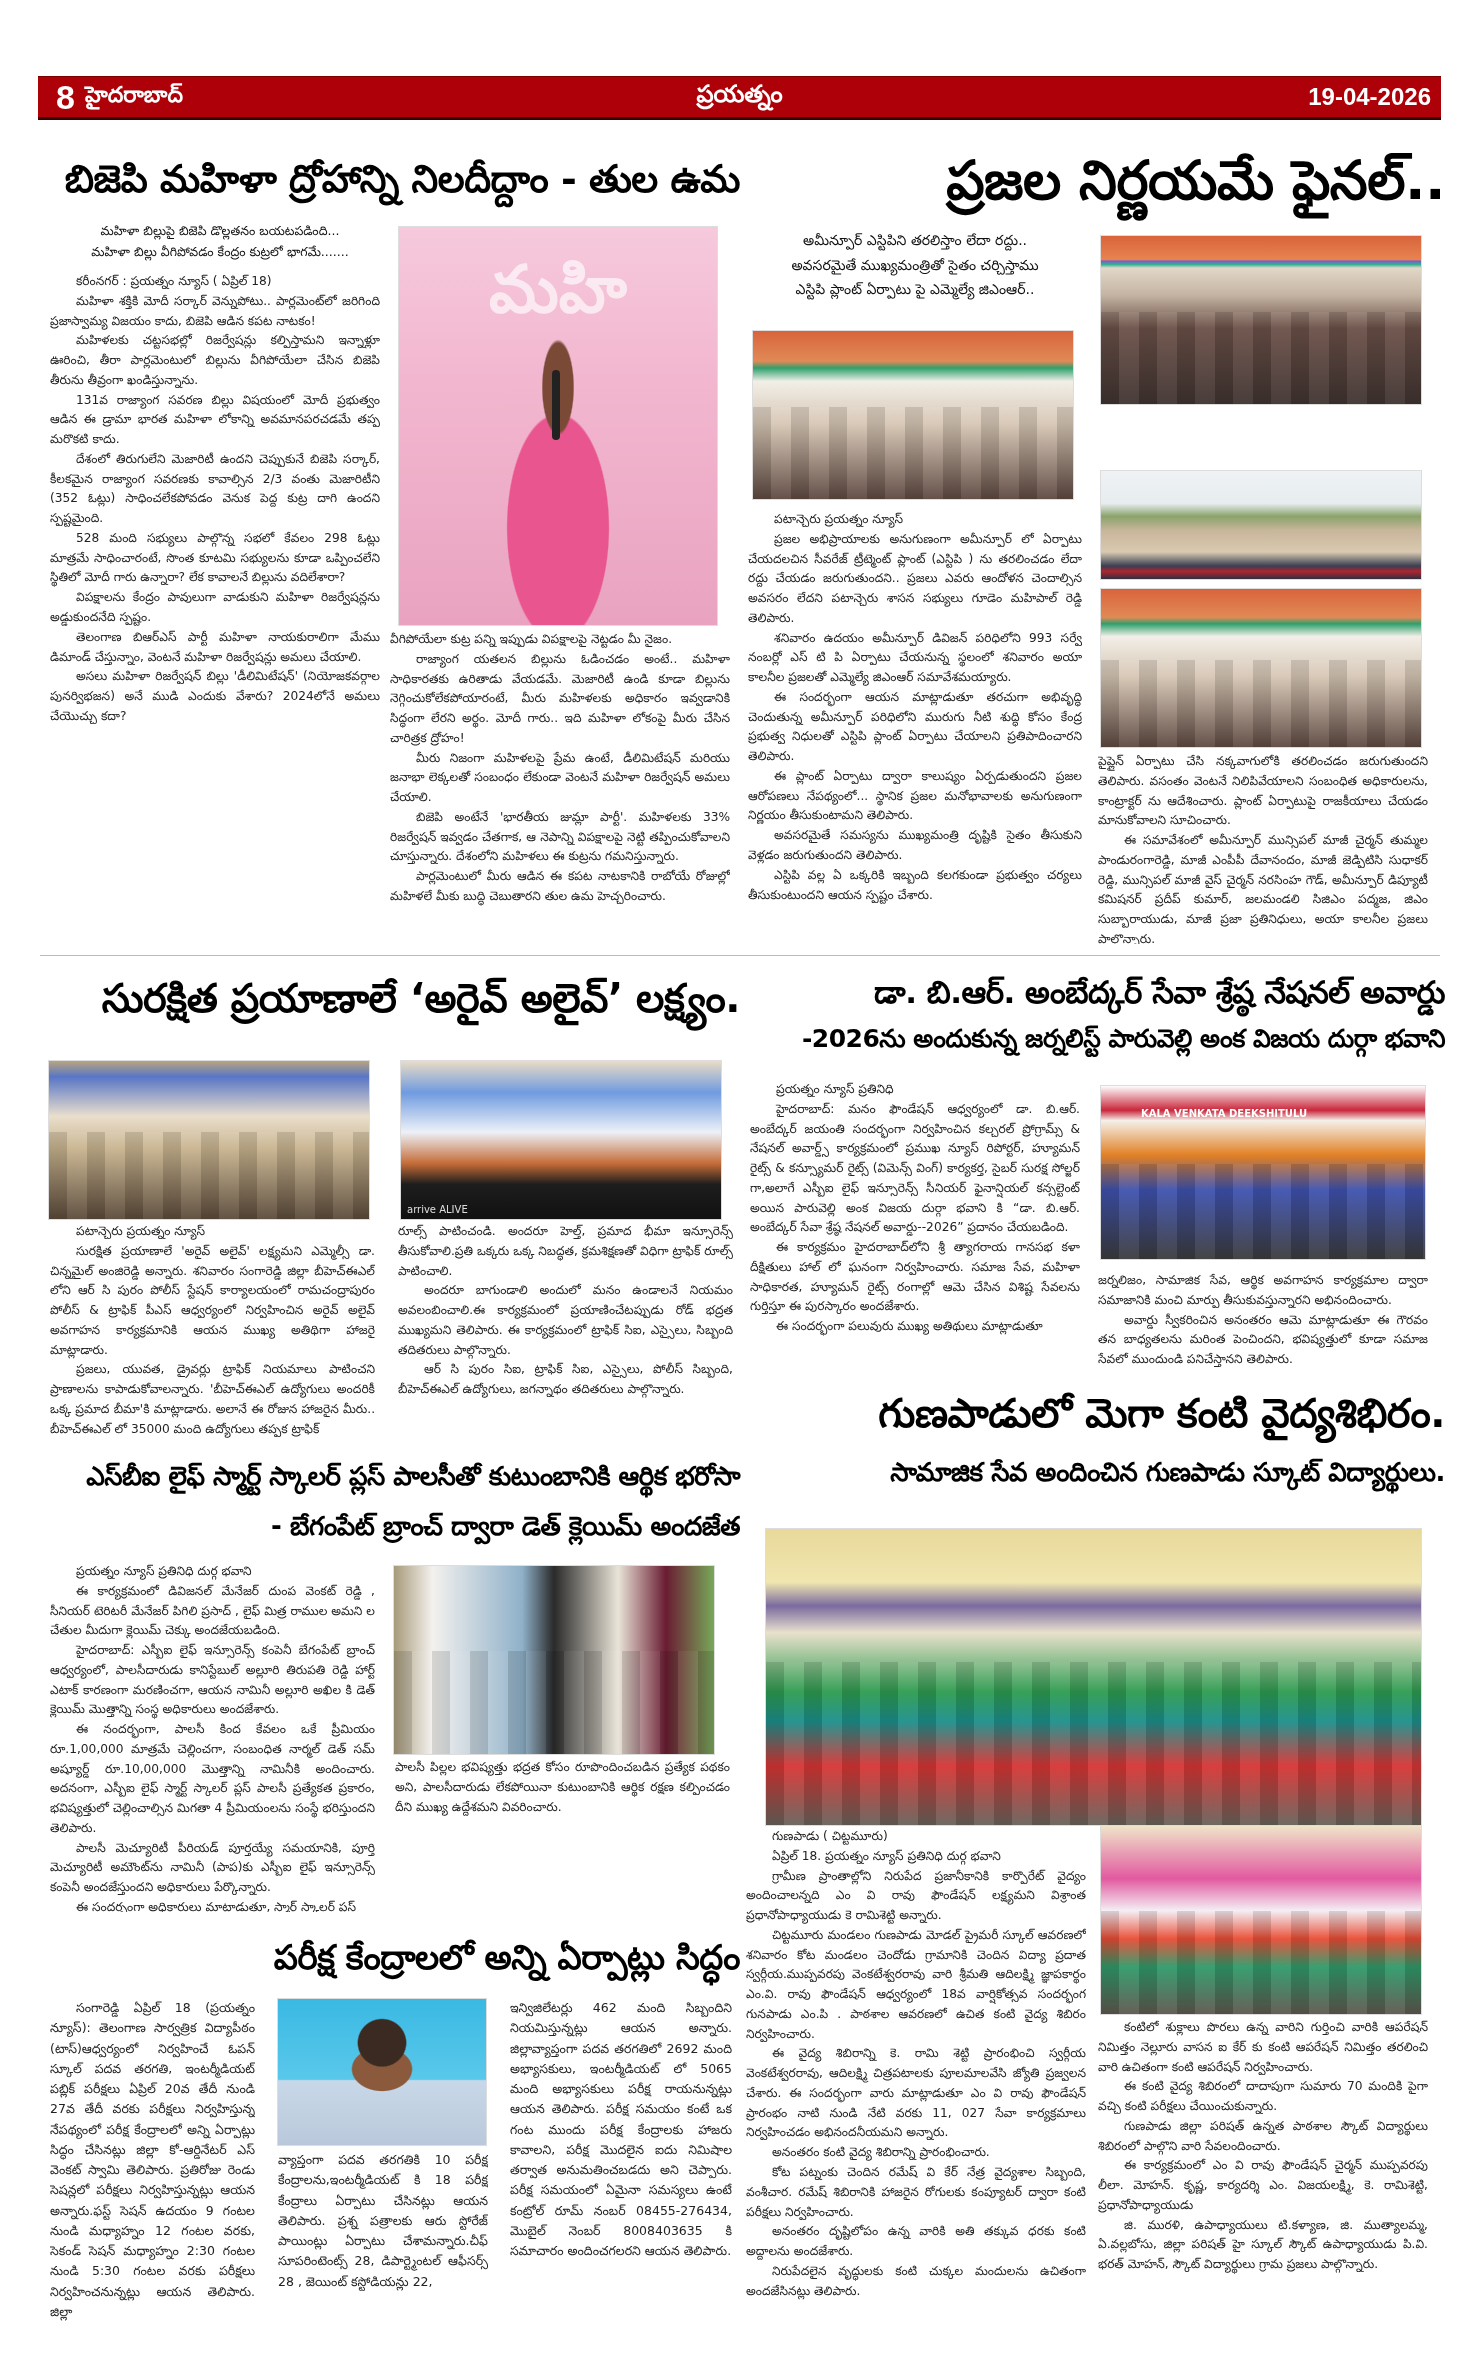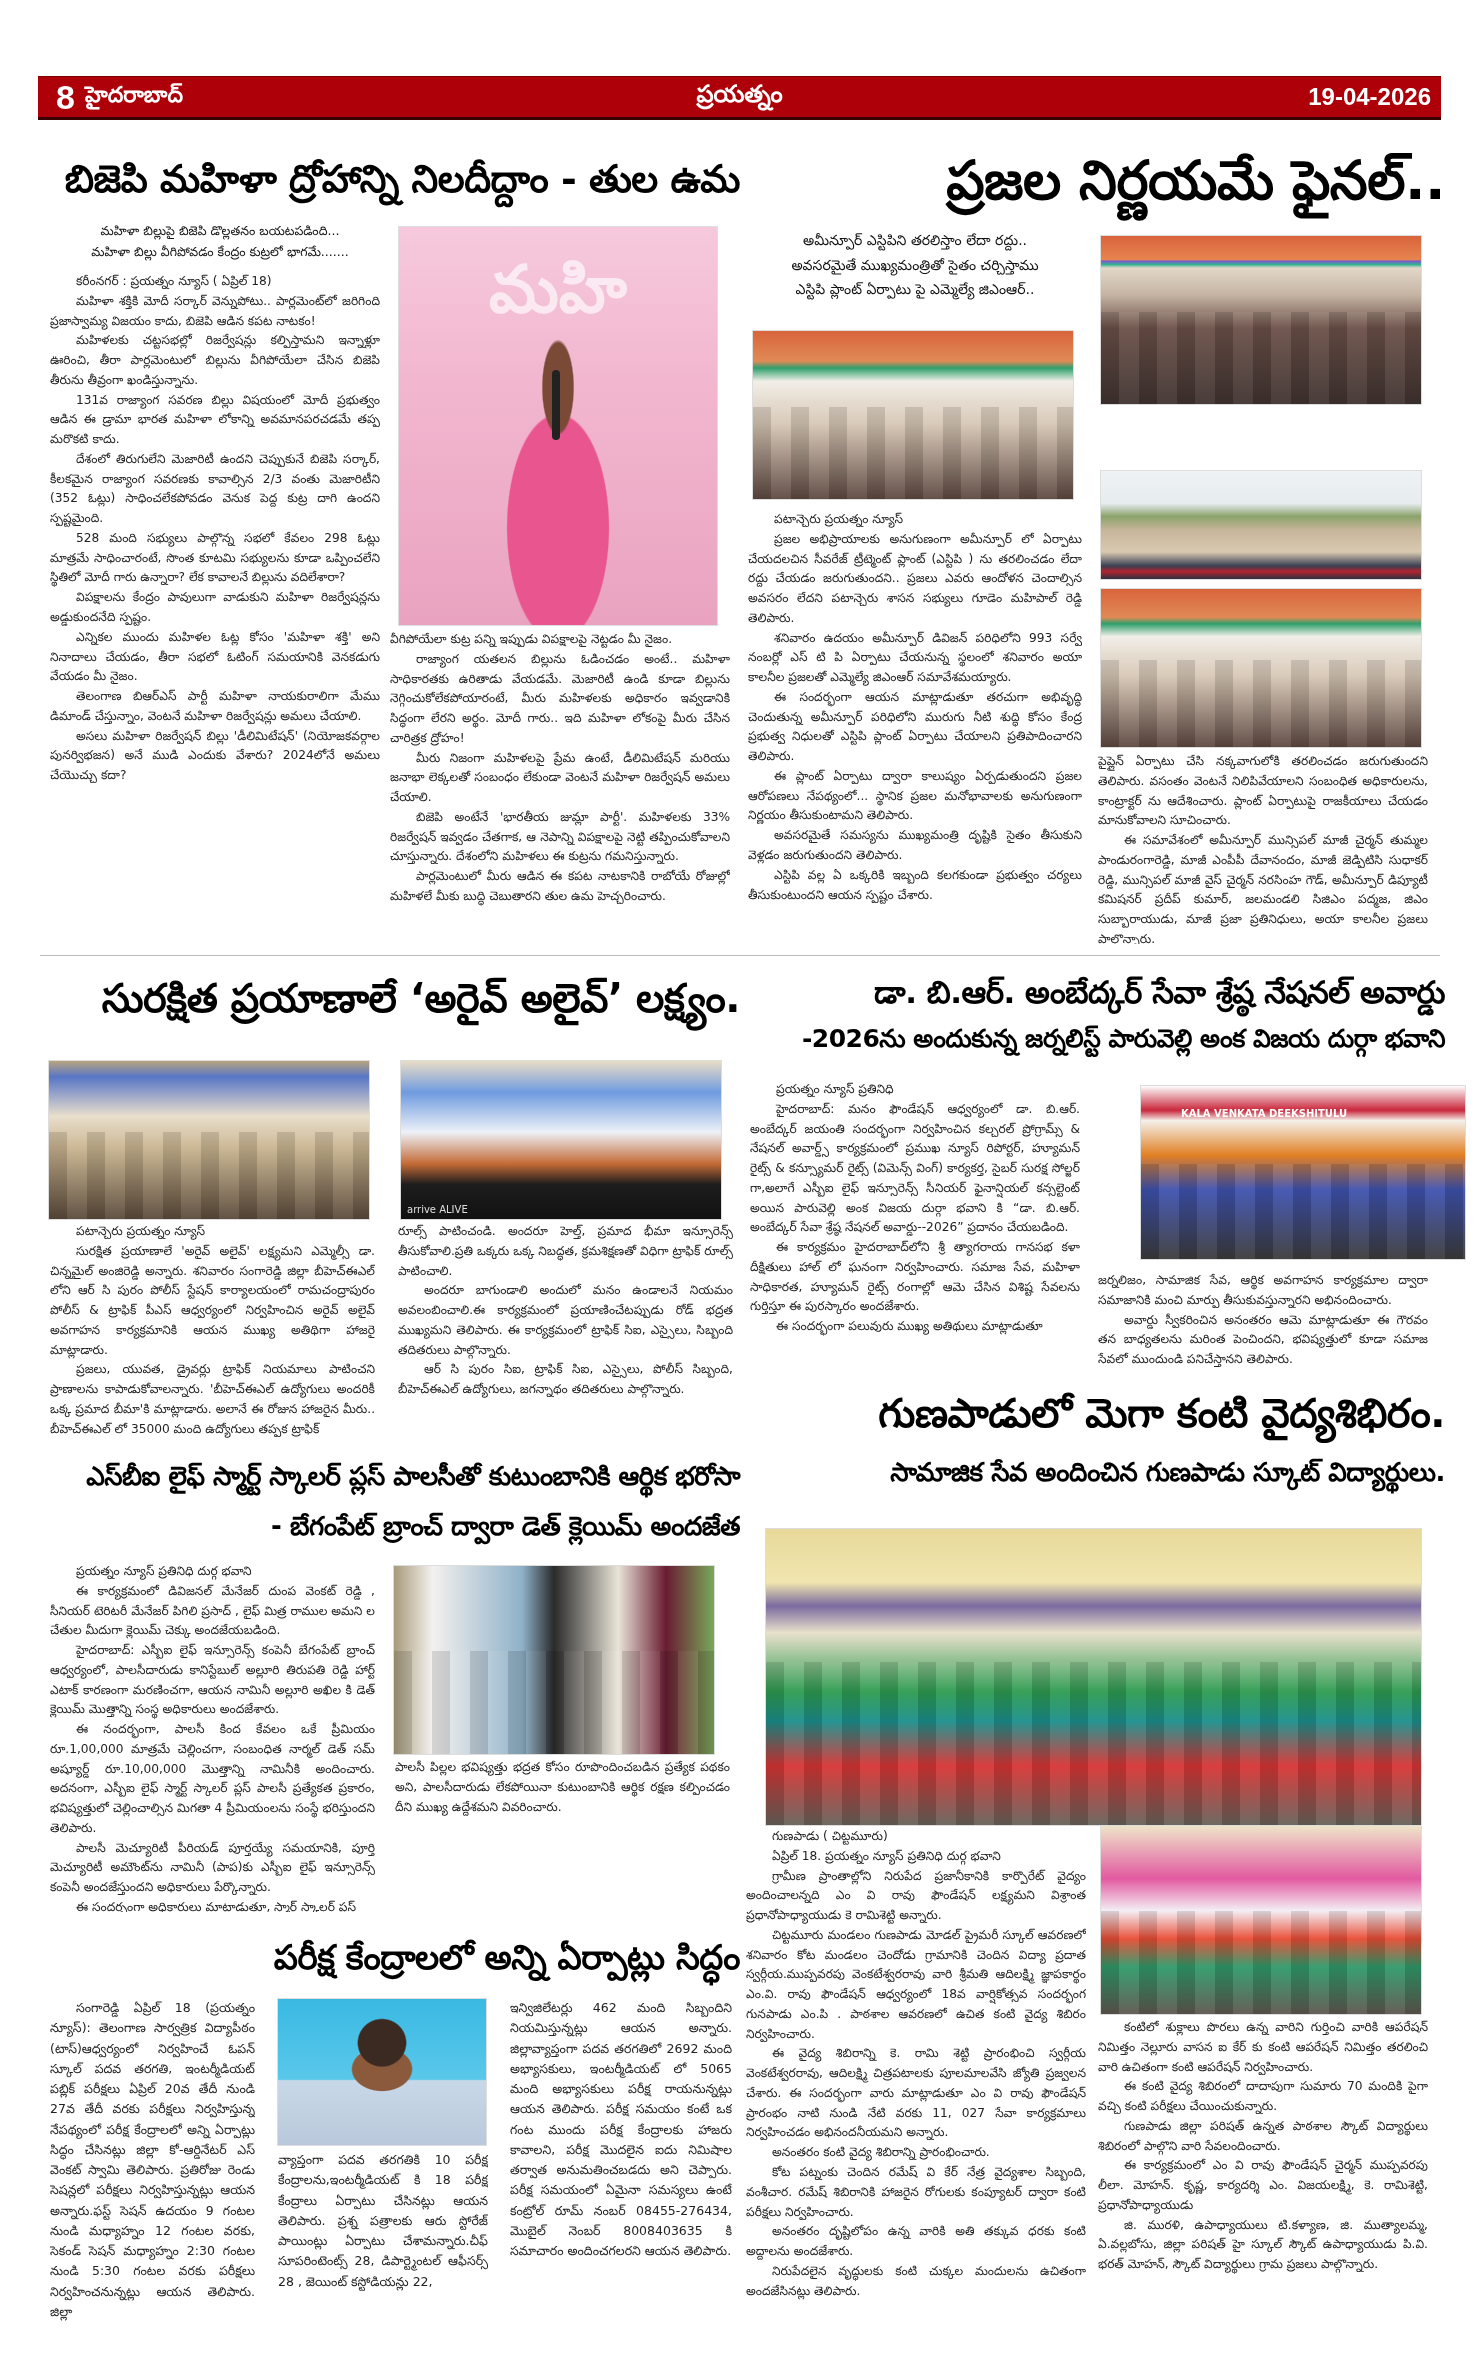--- a/index.html
+++ b/index.html
@@ -30,21 +30,21 @@
                  radial-gradient(ellipse at 50% 62%, #e9558e 0 40%, transparent 41%); }
   .ph-pink .mic { position:absolute; left: 48%; top: 36%; width: 8px; height: 70px; background:#222; border-radius: 4px; }
   .ph-pink .banner { position:absolute; left:0; top:6%; width:100%; font-size:66px; color:#fff; opacity:.65; font-weight:900; text-align:center; }
 
   .ph-crowd { background:
       linear-gradient(180deg, #d9643c 0%, #e7834f 14%, #7b5bd0 15%, #33b38f 17%, #e2d7c8 19%, #c5b4a3 35%, #6b5048 55%, #3f3330 100%); }
   .ph-field { background: linear-gradient(180deg,#eef2f5 0%, #e7ecef 30%, #8aa36a 42%, #c8b69b 55%, #d8c9b0 75%, #3a3f52 88%, #b0242e 93%, #2d3040 100%); }
   .ph-tent { background: linear-gradient(180deg,#d9643c 0%,#e08a56 18%, #2f9f6c 22%, #f2efe8 30%, #d7c7b5 55%, #5d4840 100%); }
   .ph-police { background: linear-gradient(180deg,#b9a47e 0%, #5876c6 10%, #eadfcd 35%, #c9b48f 55%, #5a4a3a 100%); }
   .ph-hall { background: linear-gradient(180deg,#e9dcc6 0%, #6f9be0 20%, #edf1f8 45%, #c46b36 65%, #1d1d1d 78%, #111 100%); }
-  .ph-award { background: linear-gradient(180deg,#fdfdfd 0%, #c9273b 14%, #f4f0ea 20%, #e28024 40%, #3e52b0 60%, #3b3b3b 100%); margin-left: 40px; }
+  .ph-award { background: linear-gradient(180deg,#fdfdfd 0%, #c9273b 14%, #f4f0ea 20%, #e28024 40%, #3e52b0 60%, #3b3b3b 100%); }
   .ph-sbi { background: linear-gradient(90deg,#a79a7a 0%, #f3f1ee 12%, #8fb1c9 40%, #2a2a2a 50%, #e9e4d8 70%, #6a1c32 85%, #78a85a 100%); }
   .ph-school { background: linear-gradient(180deg,#e8d99a 0%, #f1e6b0 18%, #7a6aa0 26%, #e9e1cc 35%, #2d9b4f 55%, #1b8f8c 65%, #d83433 80%, #67625a 100%); }
   .ph-eye { background: linear-gradient(180deg,#efe4c9 0%, #e25aa0 28%, #f4eef4 45%, #e84b33 60%, #2f9a6a 75%, #5f574f 100%); }
   .ph-portrait { background: radial-gradient(ellipse at 50% 30%, #3b2a22 0 16%, transparent 17%),
                  radial-gradient(ellipse at 50% 48%, #8b5a3c 0 20%, transparent 21%),
                  linear-gradient(180deg,#3ab9e3 0%, #59c8ea 55%, #c9d8e8 56%, #b9c9db 100%); }
   .people { position:absolute; left:0; right:0; bottom:0; height:55%;
       background: repeating-linear-gradient(90deg, rgba(0,0,0,0.12) 0 18px, rgba(255,255,255,0.05) 18px 38px); }
 
   .rule { position:absolute; background:#bbb; }
@@ -68,21 +68,20 @@
     <div>మహిళా బిల్లు వీగిపోవడం కేంద్రం కుట్రలో భాగమే.......</div>
   </div>
   <div class="body" style="left:50px; top:272px; width:330px; height:670px;">
     <p>కరీంనగర్ : ప్రయత్నం న్యూస్ ( ఏప్రిల్ 18)</p>
     <p>మహిళా శక్తికి మోదీ సర్కార్ వెన్నుపోటు.. పార్లమెంట్‌లో జరిగింది ప్రజాస్వామ్య విజయం కాదు, బిజెపి ఆడిన కపట నాటకం!</p>
     <p>మహిళలకు చట్టసభల్లో రిజర్వేషన్లు కల్పిస్తామని ఇన్నాళ్లూ ఊరించి, తీరా పార్లమెంటులో బిల్లును వీగిపోయేలా చేసిన బిజెపి తీరును తీవ్రంగా ఖండిస్తున్నాను.</p>
     <p>131వ రాజ్యాంగ సవరణ బిల్లు విషయంలో మోదీ ప్రభుత్వం ఆడిన ఈ డ్రామా భారత మహిళా లోకాన్ని అవమానపరచడమే తప్ప మరొకటి కాదు.</p>
     <p>దేశంలో తిరుగులేని మెజారిటీ ఉందని చెప్పుకునే బిజెపి సర్కార్, కీలకమైన రాజ్యాంగ సవరణకు కావాల్సిన 2/3 వంతు మెజారిటీని (352 ఓట్లు) సాధించలేకపోవడం వెనుక పెద్ద కుట్ర దాగి ఉందని స్పష్టమైంది.</p>
     <p>528 మంది సభ్యులు పాల్గొన్న సభలో కేవలం 298 ఓట్లు మాత్రమే సాధించారంటే, సొంత కూటమి సభ్యులను కూడా ఒప్పించలేని స్థితిలో మోదీ గారు ఉన్నారా? లేక కావాలనే బిల్లును వదిలేశారా?</p>
     <p>విపక్షాలను కేంద్రం పావులుగా వాడుకుని మహిళా రిజర్వేషన్లను అడ్డుకుందనేది స్పష్టం.</p>
-    <p>ఎన్నికల ముందు మహిళల ఓట్ల కోసం 'మహిళా శక్తి' అని నినాదాలు చేయడం, తీరా సభలో ఓటింగ్ సమయానికి వెనకడుగు వేయడం మీ నైజం.</p>
     <p>తెలంగాణ బిఆర్ఎస్ పార్టీ మహిళా నాయకురాలిగా మేము డిమాండ్ చేస్తున్నాం, వెంటనే మహిళా రిజర్వేషన్లు అమలు చేయాలి.</p>
     <p>అసలు మహిళా రిజర్వేషన్ బిల్లు 'డీలిమిటేషన్' (నియోజకవర్గాల పునర్విభజన) అనే ముడి ఎందుకు వేశారు? 2024లోనే అమలు చేయొచ్చు కదా?</p>
   </div>
   <div class="photo ph-pink" style="left:398px; top:226px; width:320px; height:400px;">
     <div class="banner">మహి</div>
     <div class="woman"></div>
     <div class="mic"></div>
   </div>
   <div class="body" style="left:390px; top:630px; width:340px; height:312px;">
     <div>వీగిపోయేలా కుట్ర పన్ని ఇప్పుడు విపక్షాలపై నెట్టడం మీ నైజం.</div>

